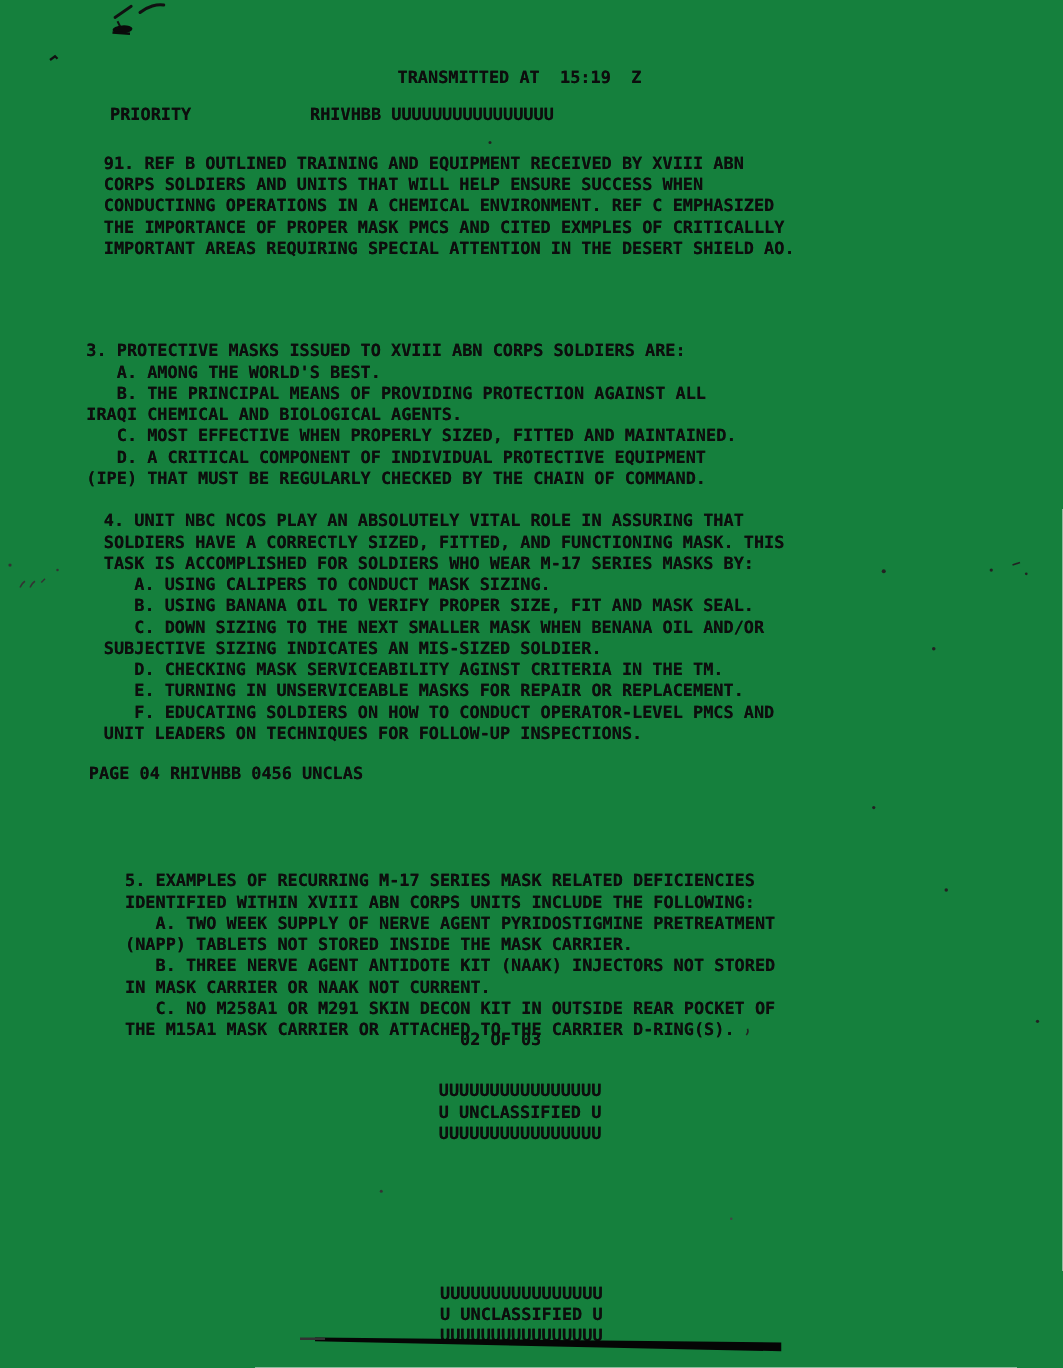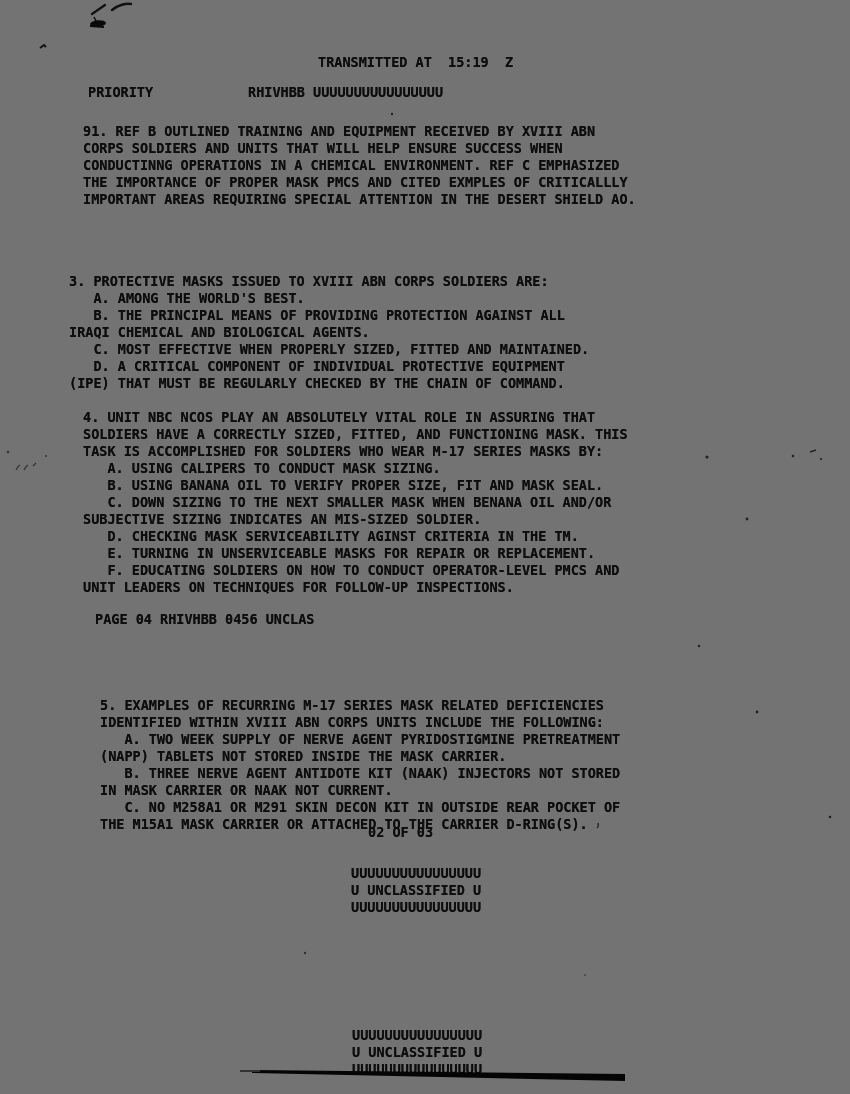--- a/index.html
+++ b/index.html
@@ -1,19 +1,19 @@
 <!DOCTYPE html>
 <html><head>
 <meta charset="utf-8">
 <style>
   html,body{margin:0;padding:0;background:#e8e8e8;}
   .page{
     position:relative;
     width:850px;height:1094px;
-    background:#737373;
+    background:#15803d;
     overflow:hidden;
     font-family:"DejaVu Sans Mono","Liberation Mono",monospace;
     color:#0d0d0d;
   }
   .tw{
     position:absolute;
     margin:0;
     font:700 13.5px/17px "DejaVu Sans Mono","Liberation Mono",monospace;
     letter-spacing:0px;
     white-space:pre;
@@ -61,21 +61,21 @@
 TASK IS ACCOMPLISHED FOR SOLDIERS WHO WEAR M-17 SERIES MASKS BY:
    A. USING CALIPERS TO CONDUCT MASK SIZING.
    B. USING BANANA OIL TO VERIFY PROPER SIZE, FIT AND MASK SEAL.
    C. DOWN SIZING TO THE NEXT SMALLER MASK WHEN BENANA OIL AND/OR
 SUBJECTIVE SIZING INDICATES AN MIS-SIZED SOLDIER.
    D. CHECKING MASK SERVICEABILITY AGINST CRITERIA IN THE TM.
    E. TURNING IN UNSERVICEABLE MASKS FOR REPAIR OR REPLACEMENT.
    F. EDUCATING SOLDIERS ON HOW TO CONDUCT OPERATOR-LEVEL PMCS AND
 UNIT LEADERS ON TECHNIQUES FOR FOLLOW-UP INSPECTIONS.</pre>
 
-  <pre class="tw" style="left:95px;top:611px">PAGE 04 RHIVHBB 0456 UNCLAS</pre>
+  <pre class="tw" style="left:71px;top:611px">PAGE 04 RHIVHBB 0456 UNCLAS</pre>
 
 
   <pre class="tw" style="left:100px;top:697px">5. EXAMPLES OF RECURRING M-17 SERIES MASK RELATED DEFICIENCIES
 IDENTIFIED WITHIN XVIII ABN CORPS UNITS INCLUDE THE FOLLOWING:
    A. TWO WEEK SUPPLY OF NERVE AGENT PYRIDOSTIGMINE PRETREATMENT
 (NAPP) TABLETS NOT STORED INSIDE THE MASK CARRIER.
    B. THREE NERVE AGENT ANTIDOTE KIT (NAAK) INJECTORS NOT STORED
 IN MASK CARRIER OR NAAK NOT CURRENT.
    C. NO M258A1 OR M291 SKIN DECON KIT IN OUTSIDE REAR POCKET OF
 THE M15A1 MASK CARRIER OR ATTACHED TO THE CARRIER D-RING(S).</pre>

